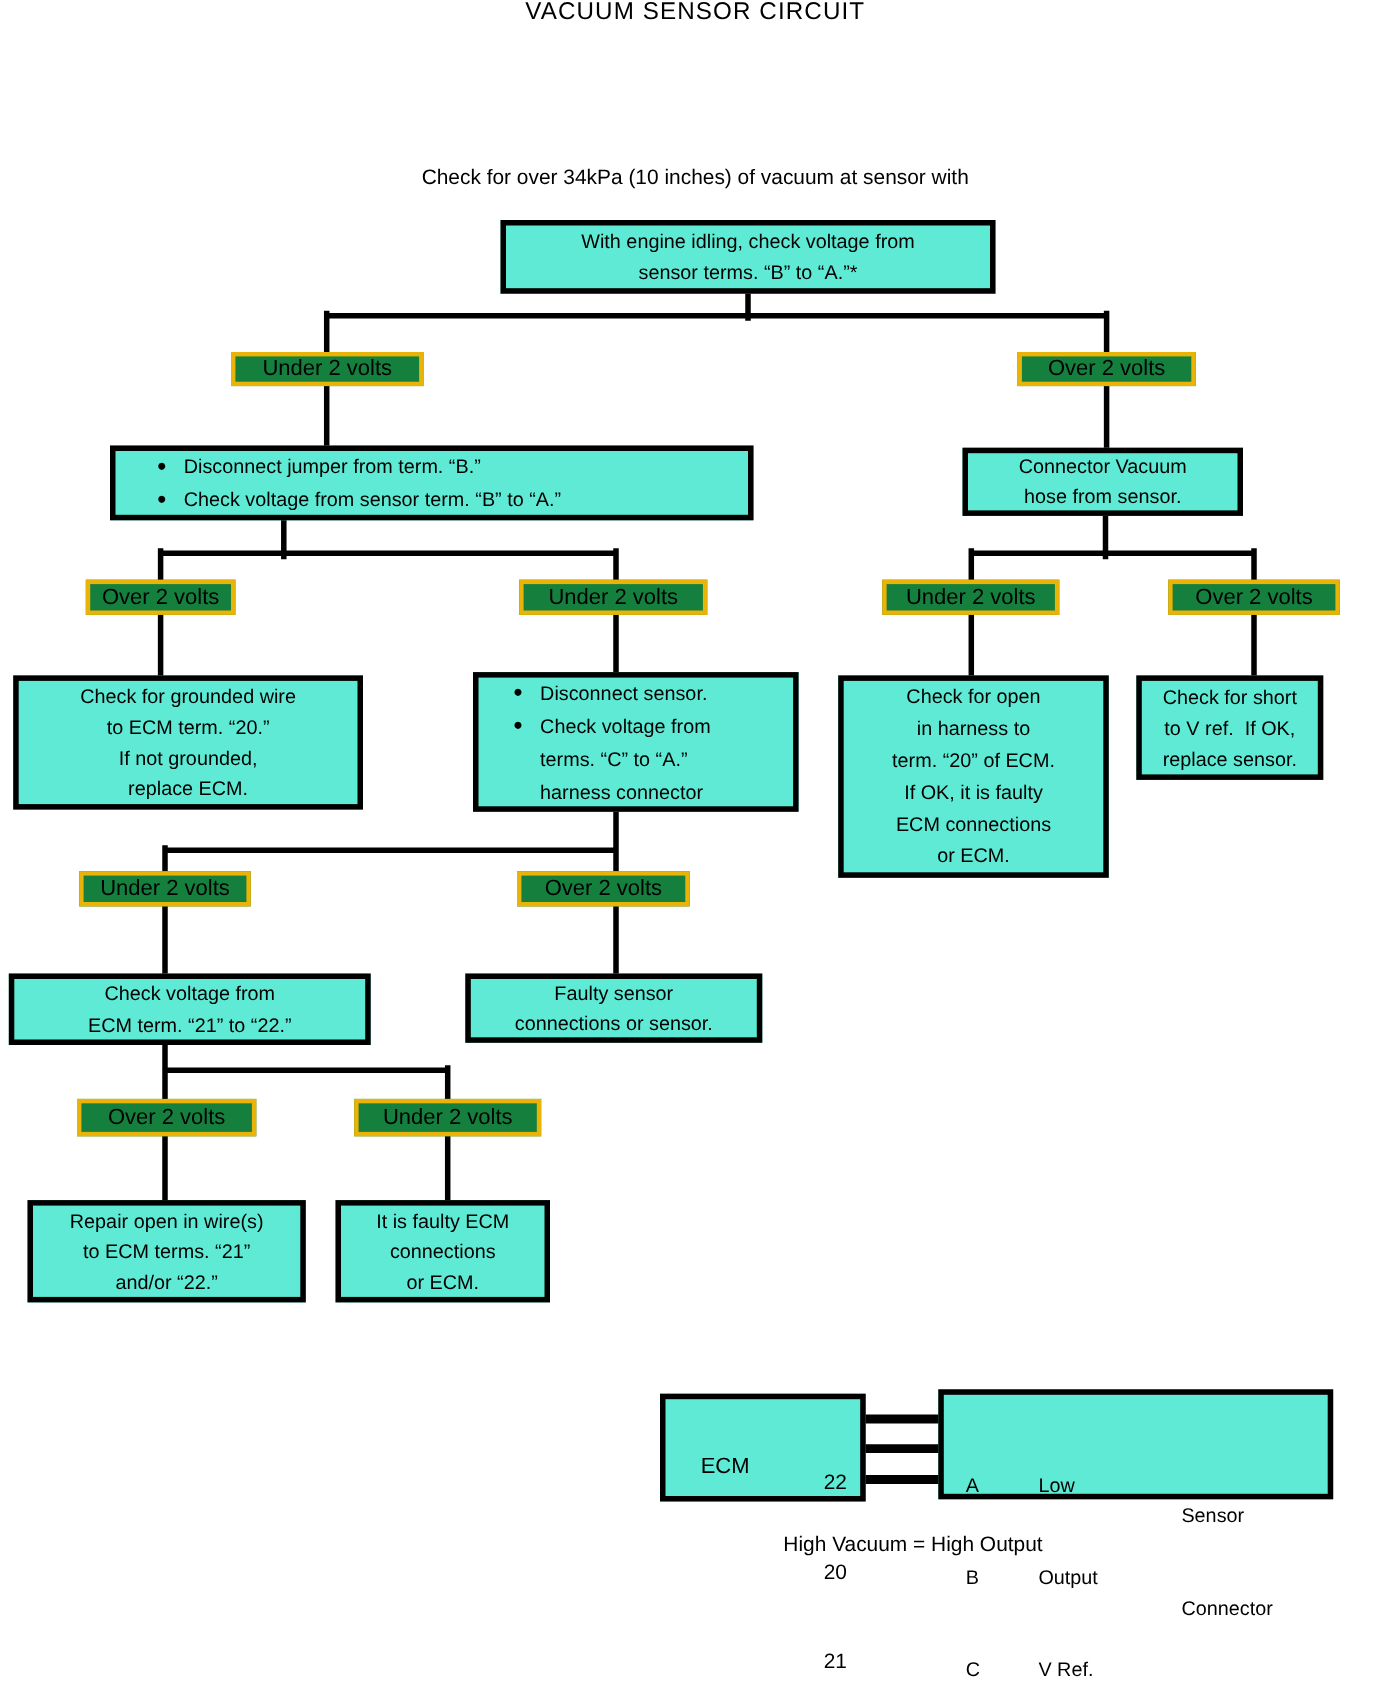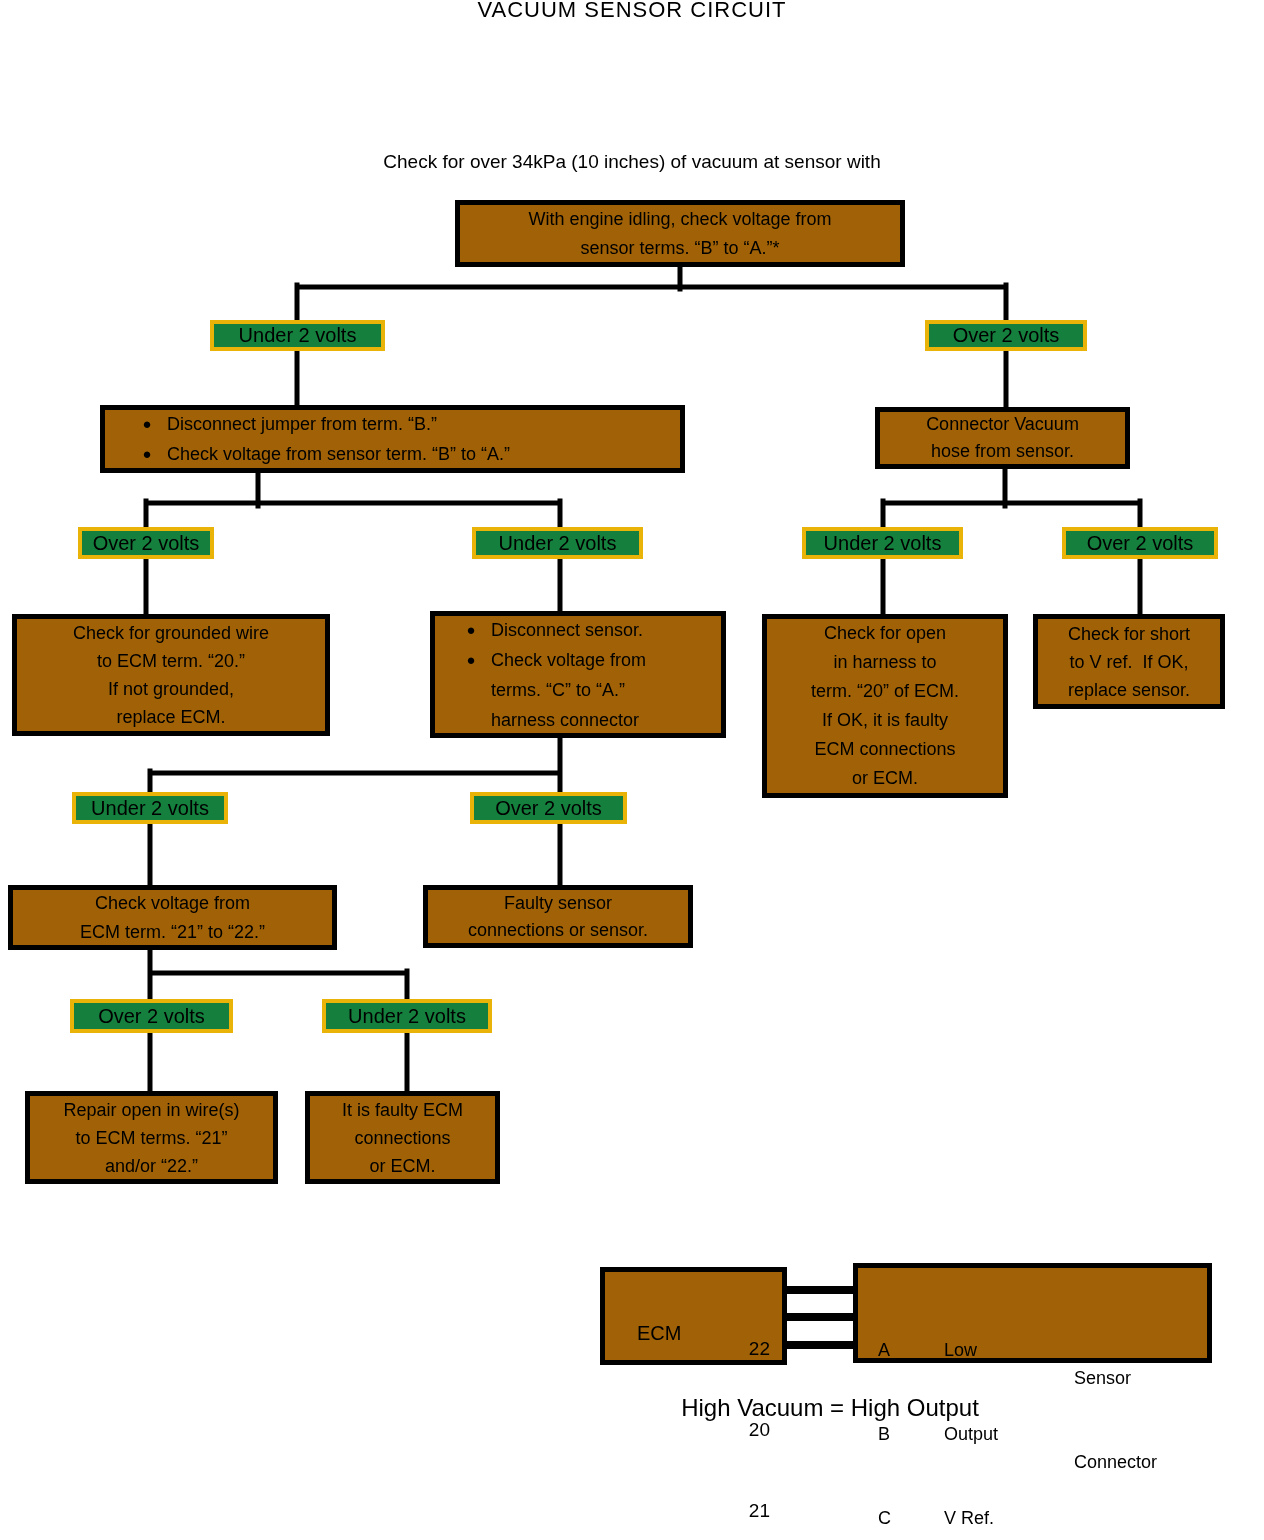--- a/index.html
+++ b/index.html
@@ -11,21 +11,21 @@
   svg.wires { position:absolute; left:0; top:0; }
   .title {
     position:absolute; top:-3px; left:0; width:100%; text-align:center;
     font-size:22px; letter-spacing:1px;
   }
   .intro {
     position:absolute; top:84px; left:0; width:100%; text-align:center;
     font-size:19px; line-height:31px; white-space:pre;
   }
   .node {
-    position:absolute; box-sizing:border-box; border:5px solid #000; background:#a16207;
+    position:absolute; box-sizing:border-box; border:5px solid #000; background:#5eead4;
     display:flex; flex-direction:column; justify-content:center; align-items:center;
     text-align:center; font-size:18px;
   }
   .node > div { white-space:pre; }
   .lbl {
     position:absolute; box-sizing:border-box; border:4px solid #eab308; background:#15803d;
     display:flex; align-items:center; justify-content:center;
     font-size:20px; white-space:pre;
   }
   .bullets { align-items:stretch; text-align:left; }
@@ -35,21 +35,21 @@
   .b-jumper { padding-left:22px; }
   .b-sensor { padding-left:16px; }
   .lh28 > div { line-height:28px; }
   .lh27 > div { line-height:27px; }
   .lh29 > div { line-height:29px; }
   .ecm-box { display:block; }
   .ecm-label { position:absolute; left:32px; top:50px; font-size:20px; }
   .ecm-pins { position:absolute; right:12px; top:9px; text-align:right; font-size:19px; line-height:27px; }
   .conn-box { display:block; font-size:18px; }
   .conn-col { position:absolute; top:12px; line-height:28px; text-align:left; }
-  .caption { position:absolute; left:620px; top:1394px; width:420px; text-align:center; font-size:24px; }
+  .caption { position:absolute; left:620px; top:1394px; width:420px; text-align:center; font-size:19px; }
   .footnote { position:absolute; left:26px; top:1486px; font-size:18px; line-height:28px; white-space:pre; }
 </style>
 </head>
 <body>
 
 <div class="page">
 
   <svg class="wires" width="1264" height="1540" viewBox="0 0 1264 1540">
     <path d="M680 265 V289 M297 287 H1006 M297 285 V323 M1006 285 V323
              M297 349 V408 M1006 349 V410
@@ -122,21 +122,21 @@
 
   <div class="node lh29" style="left:762px;top:614px;width:246px;height:184px">
     <div>Check for open</div>
     <div>in harness to</div>
     <div>term. “20” of ECM.</div>
     <div>If OK, it is faulty</div>
     <div>ECM connections</div>
     <div>or ECM.</div>
   </div>
 
-  <div class="node lh28" style="left:1033px;top:614px;width:192px;height:95px">
+  <div class="node lh28" style="left:1033px;top:614px;width:170px;height:95px">
     <div>Check for short</div>
     <div>to V ref.  If OK,</div>
     <div>replace sensor.</div>
   </div>
 
   <div class="lbl" style="left:72px;top:792px;width:156px;height:32px">Under 2 volts</div>
   <div class="lbl" style="left:470px;top:792px;width:157px;height:32px">Over 2 volts</div>
 
   <div class="node lh29" style="left:8px;top:885px;width:329px;height:65px">
     <div>Check voltage from</div>

